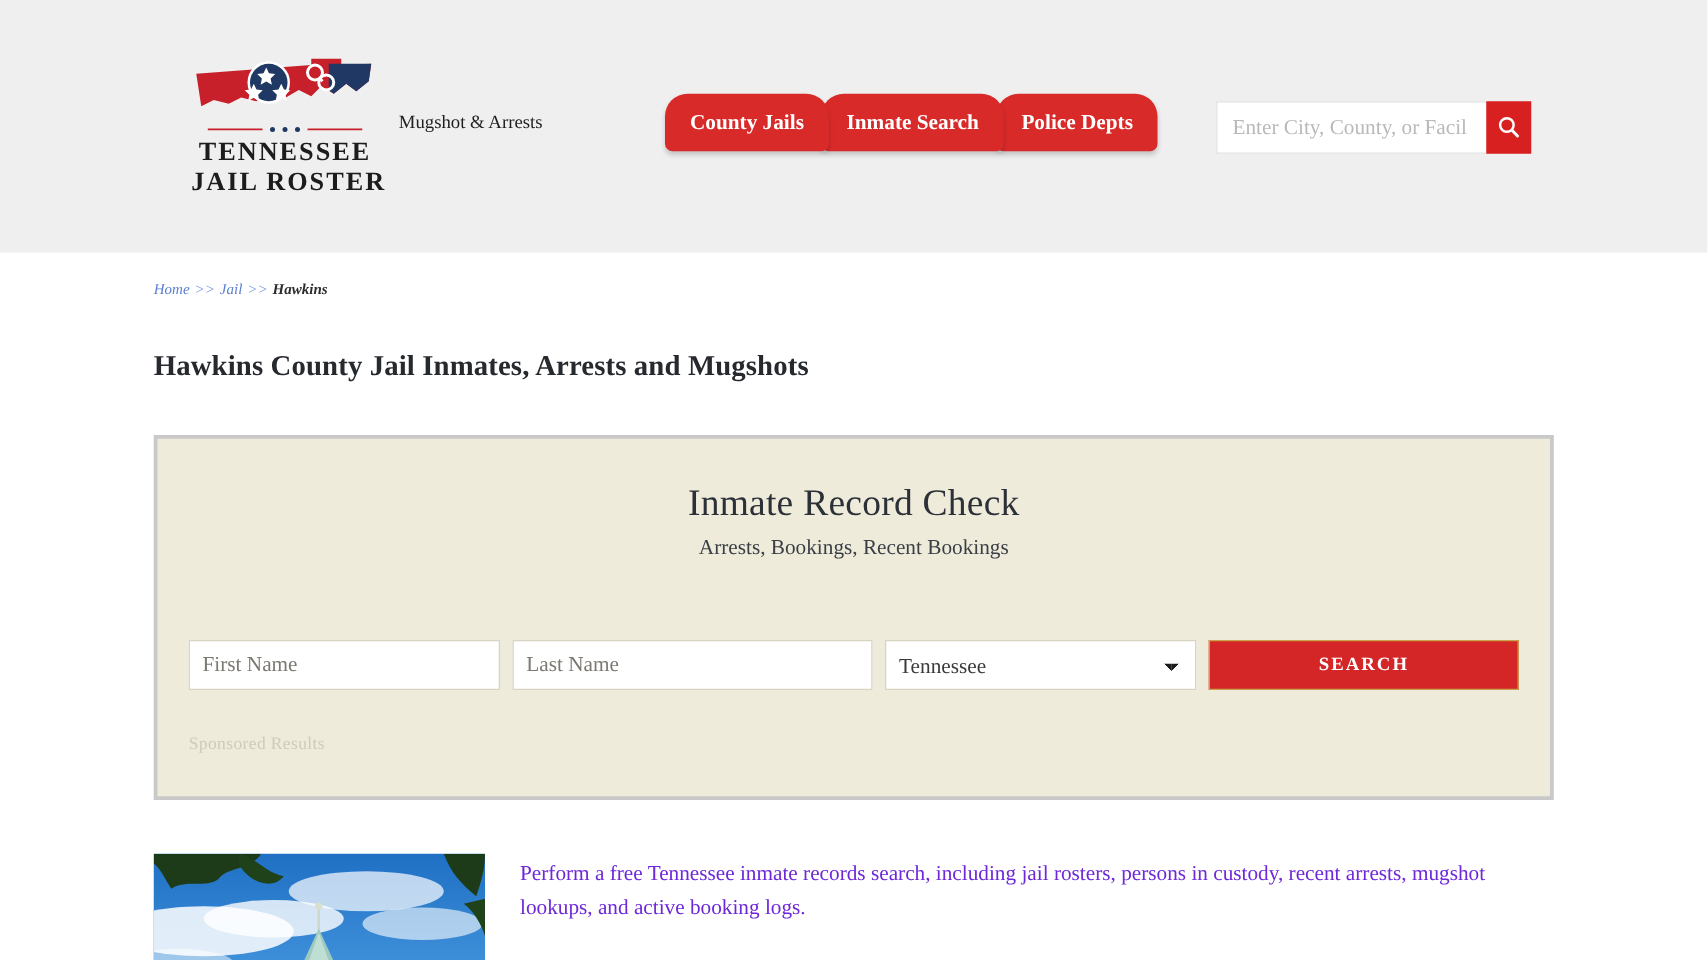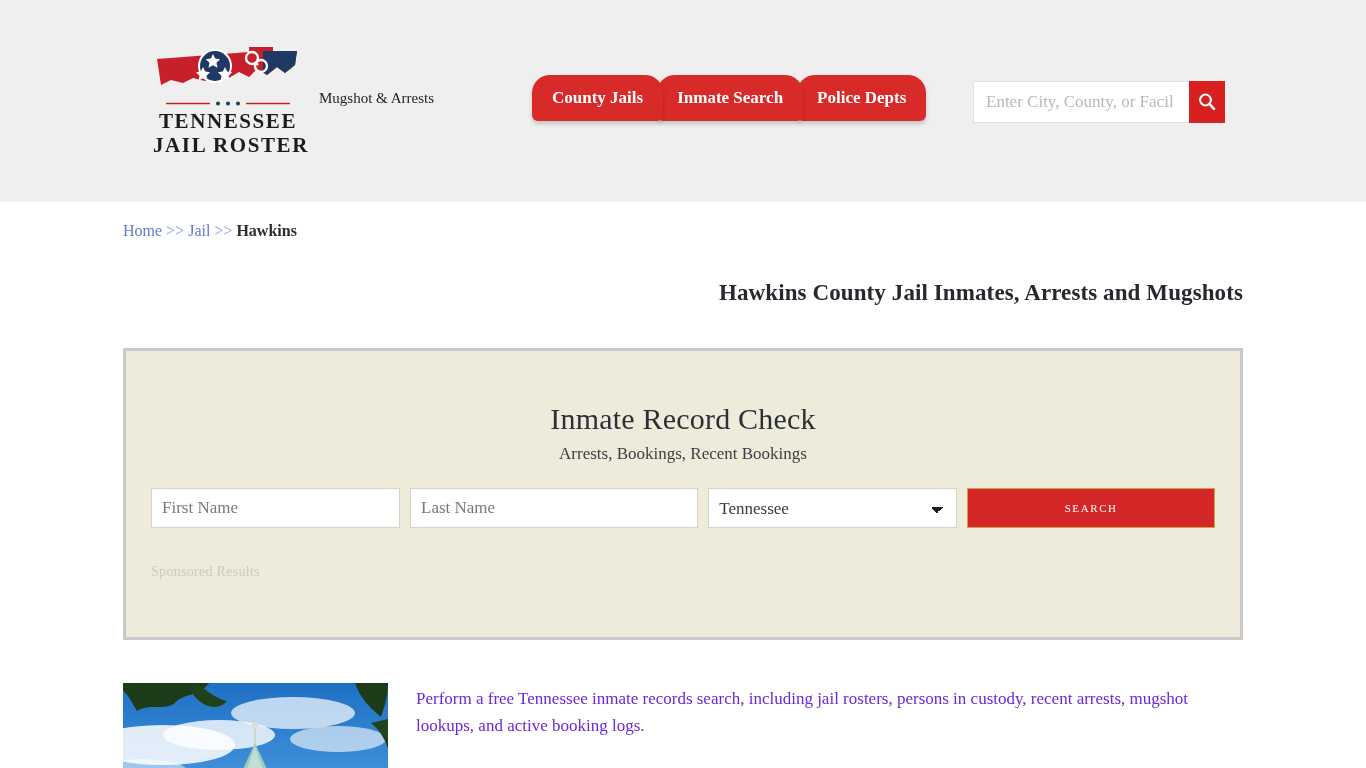--- a/index.html
+++ b/index.html
@@ -113,31 +113,32 @@
     align-items: center;
     justify-content: center;
     cursor: pointer;
     padding: 0;
   }
 
   
   .content { width: 1120px; margin: 0 auto; position: relative; }
   .breadcrumb {
     padding-top: 19px;
-    font-size: 16px;
+    font-size: 12px;
     color: #3f3f3f;
     line-height: 20px;
+    font-style: italic;
   }
   .breadcrumb a { color: #5b7ed1; text-decoration: none; cursor: pointer; }
   .breadcrumb .sep { color: #7d9ae0; margin: 0 4px; }
   .breadcrumb .current { color: #2c2c2c; font-weight: bold; }
 
   
   .page-title {
-    text-align: right;
+    text-align: left;
     font-size: 23px;
     font-weight: bold;
     color: #26292e;
     margin: 39px 0 0 0;
     letter-spacing: 0.1px;
   }
 
   
   .record-panel {
     margin-top: 42px;
@@ -146,32 +147,32 @@
     height: 292px;
     padding: 0 25px;
     position: relative;
   }
   .panel-title {
     text-align: center;
     font-size: 30px;
     color: #2c3138;
     font-weight: normal;
     margin: 0;
-    padding-top: 51px;
+    padding-top: 35px;
     letter-spacing: 0.2px;
   }
   .panel-sub {
     text-align: center;
     font-size: 17px;
     color: #3b3f45;
     margin-top: 8px;
   }
   .panel-form {
     display: flex;
-    margin-top: 24px;
+    margin-top: 64px;
     align-items: stretch;
   }
   .field {
     height: 40px;
     border: 1px solid #d8d4c2;
     background: #ffffff;
     font-size: 17px;
     font-family: "Liberation Serif", "DejaVu Serif", serif;
     color: #3a3a3a;
     padding: 0 10px;
@@ -189,22 +190,22 @@
     background-position: calc(100% - 19px) 18px, calc(100% - 13px) 18px;
     background-size: 6px 6px, 6px 6px;
     background-repeat: no-repeat;
   }
   .search-btn {
     width: 258px;
     height: 40px;
     background: #d42626;
     border: 1px solid #c9a24c;
     color: #ffffff;
-    font-size: 11px;
-    font-weight: normal;
+    font-size: 15px;
+    font-weight: bold;
     letter-spacing: 1.6px;
     font-family: "Liberation Serif", "DejaVu Serif", serif;
     cursor: pointer;
   }
   .sponsored {
     margin-top: 36px;
     font-size: 14px;
     color: #cfcbb9;
     letter-spacing: 0.3px;
   }

